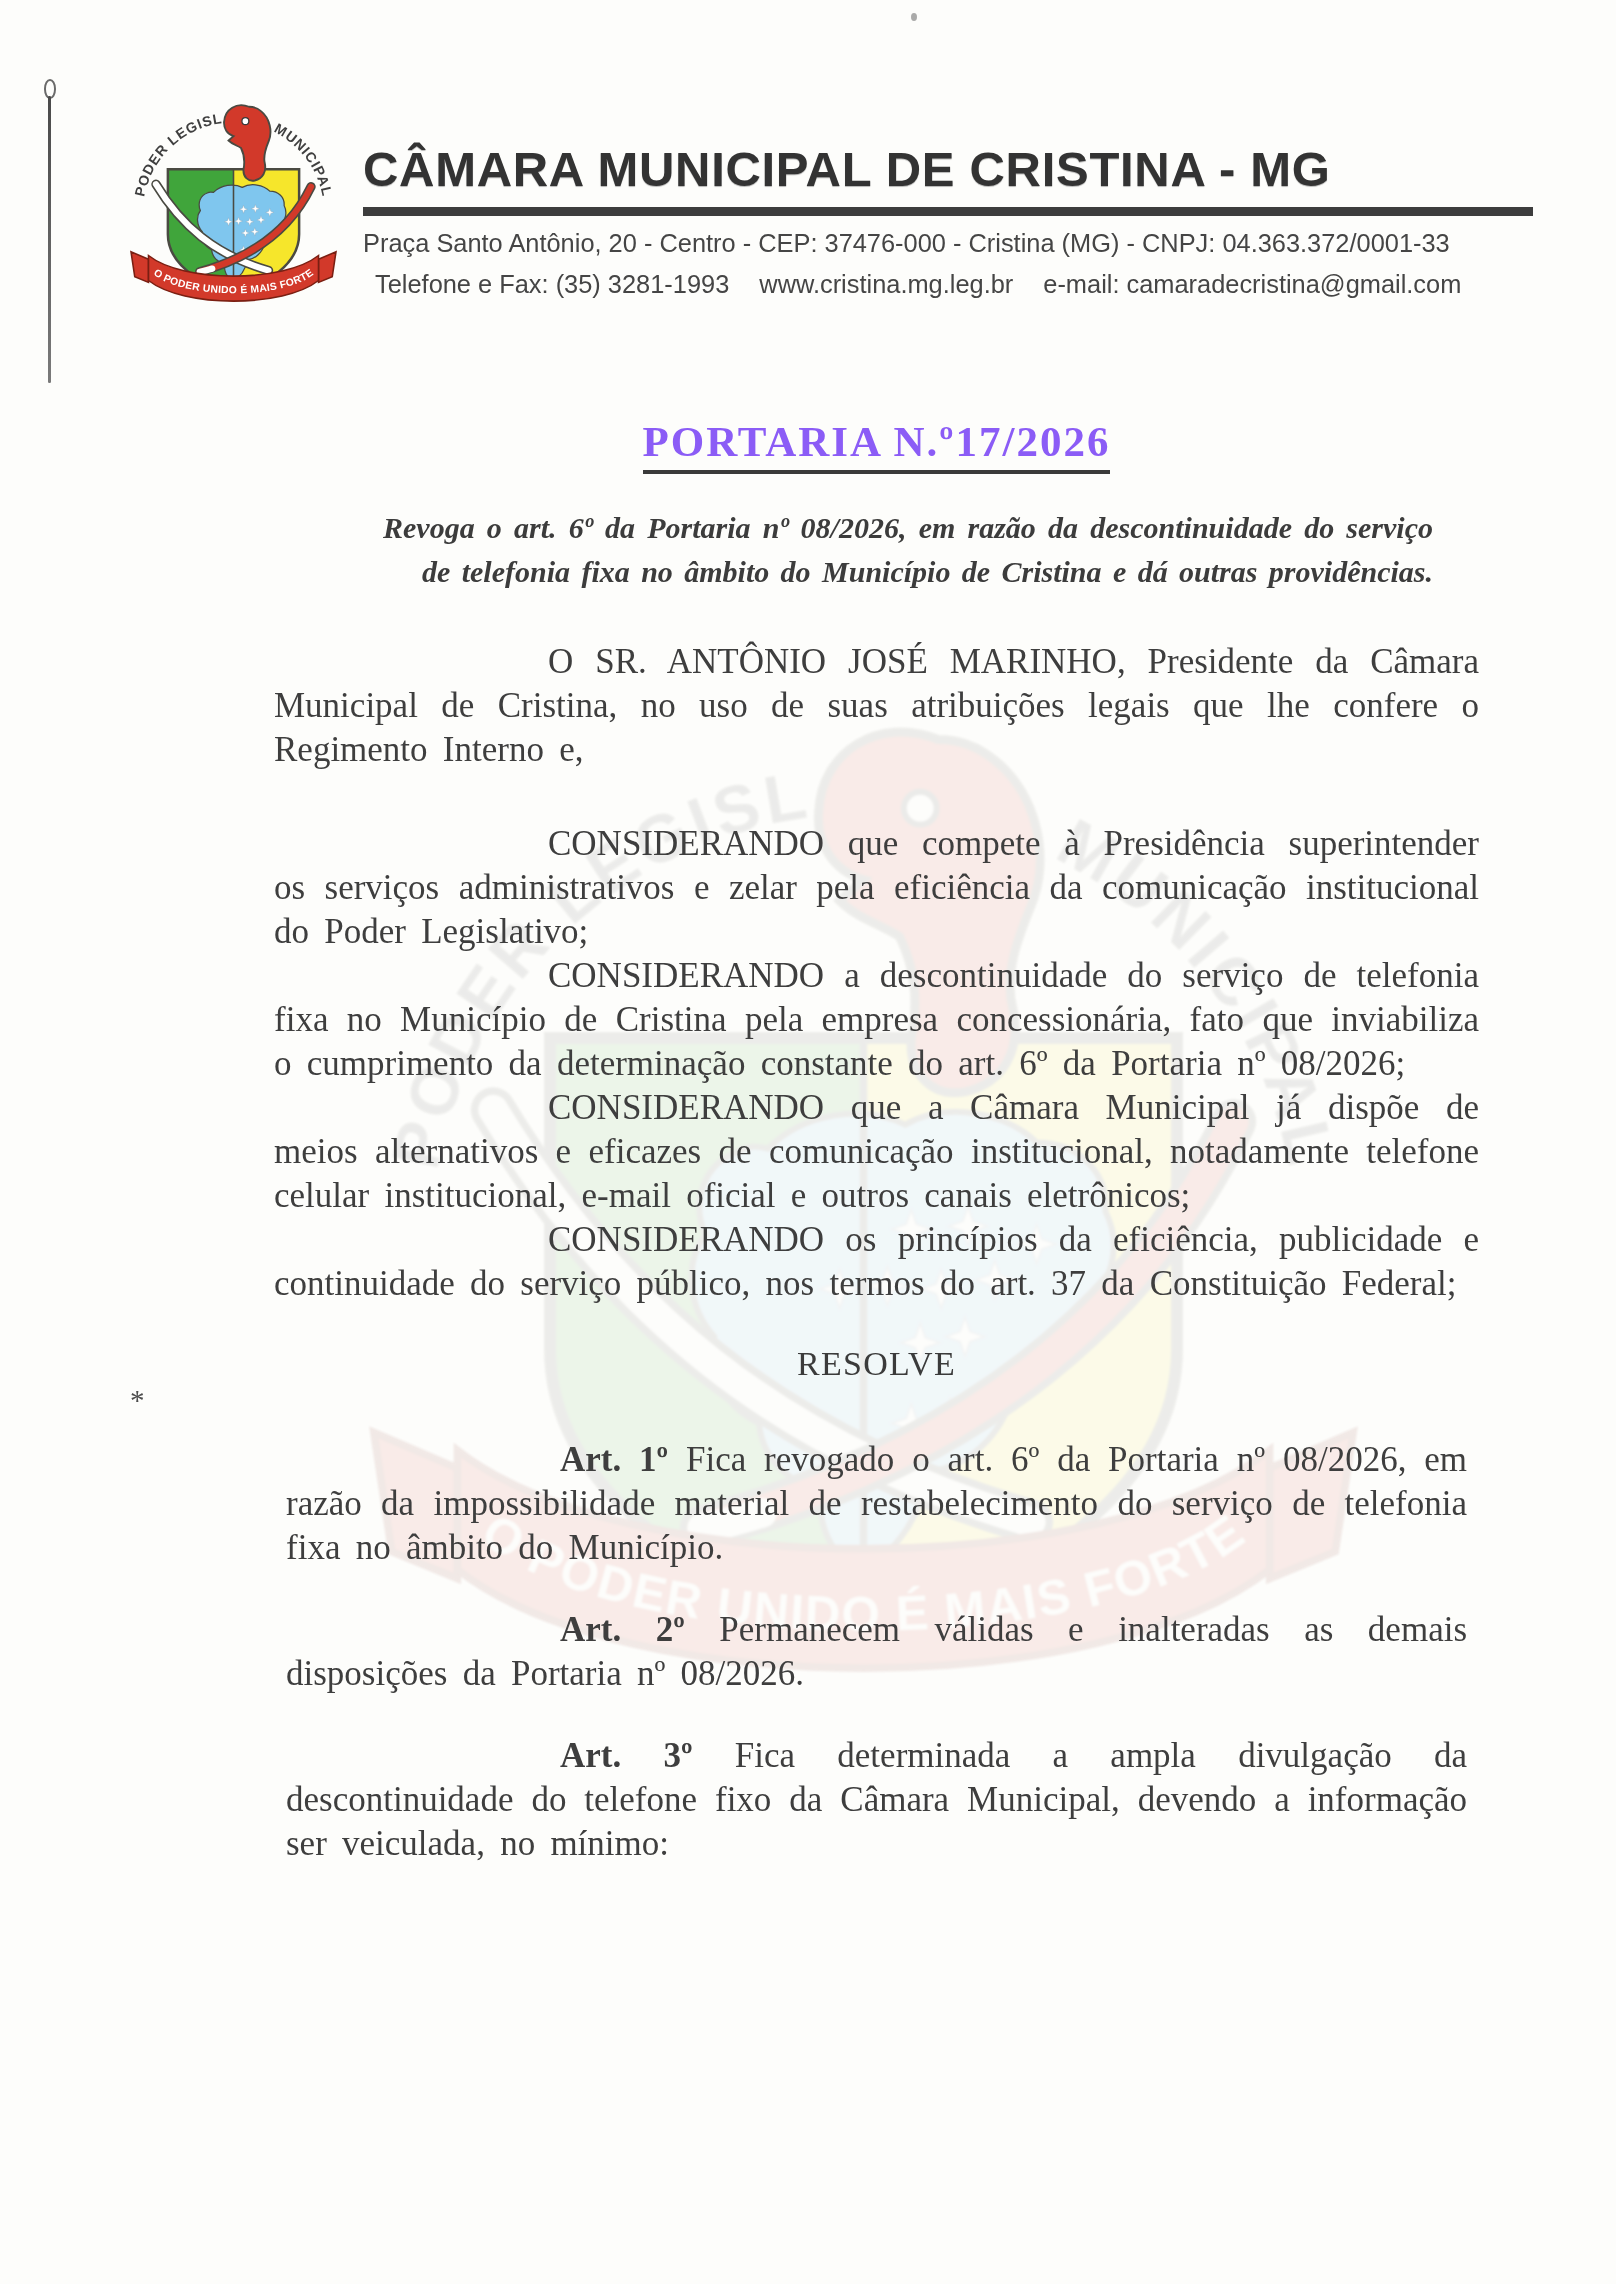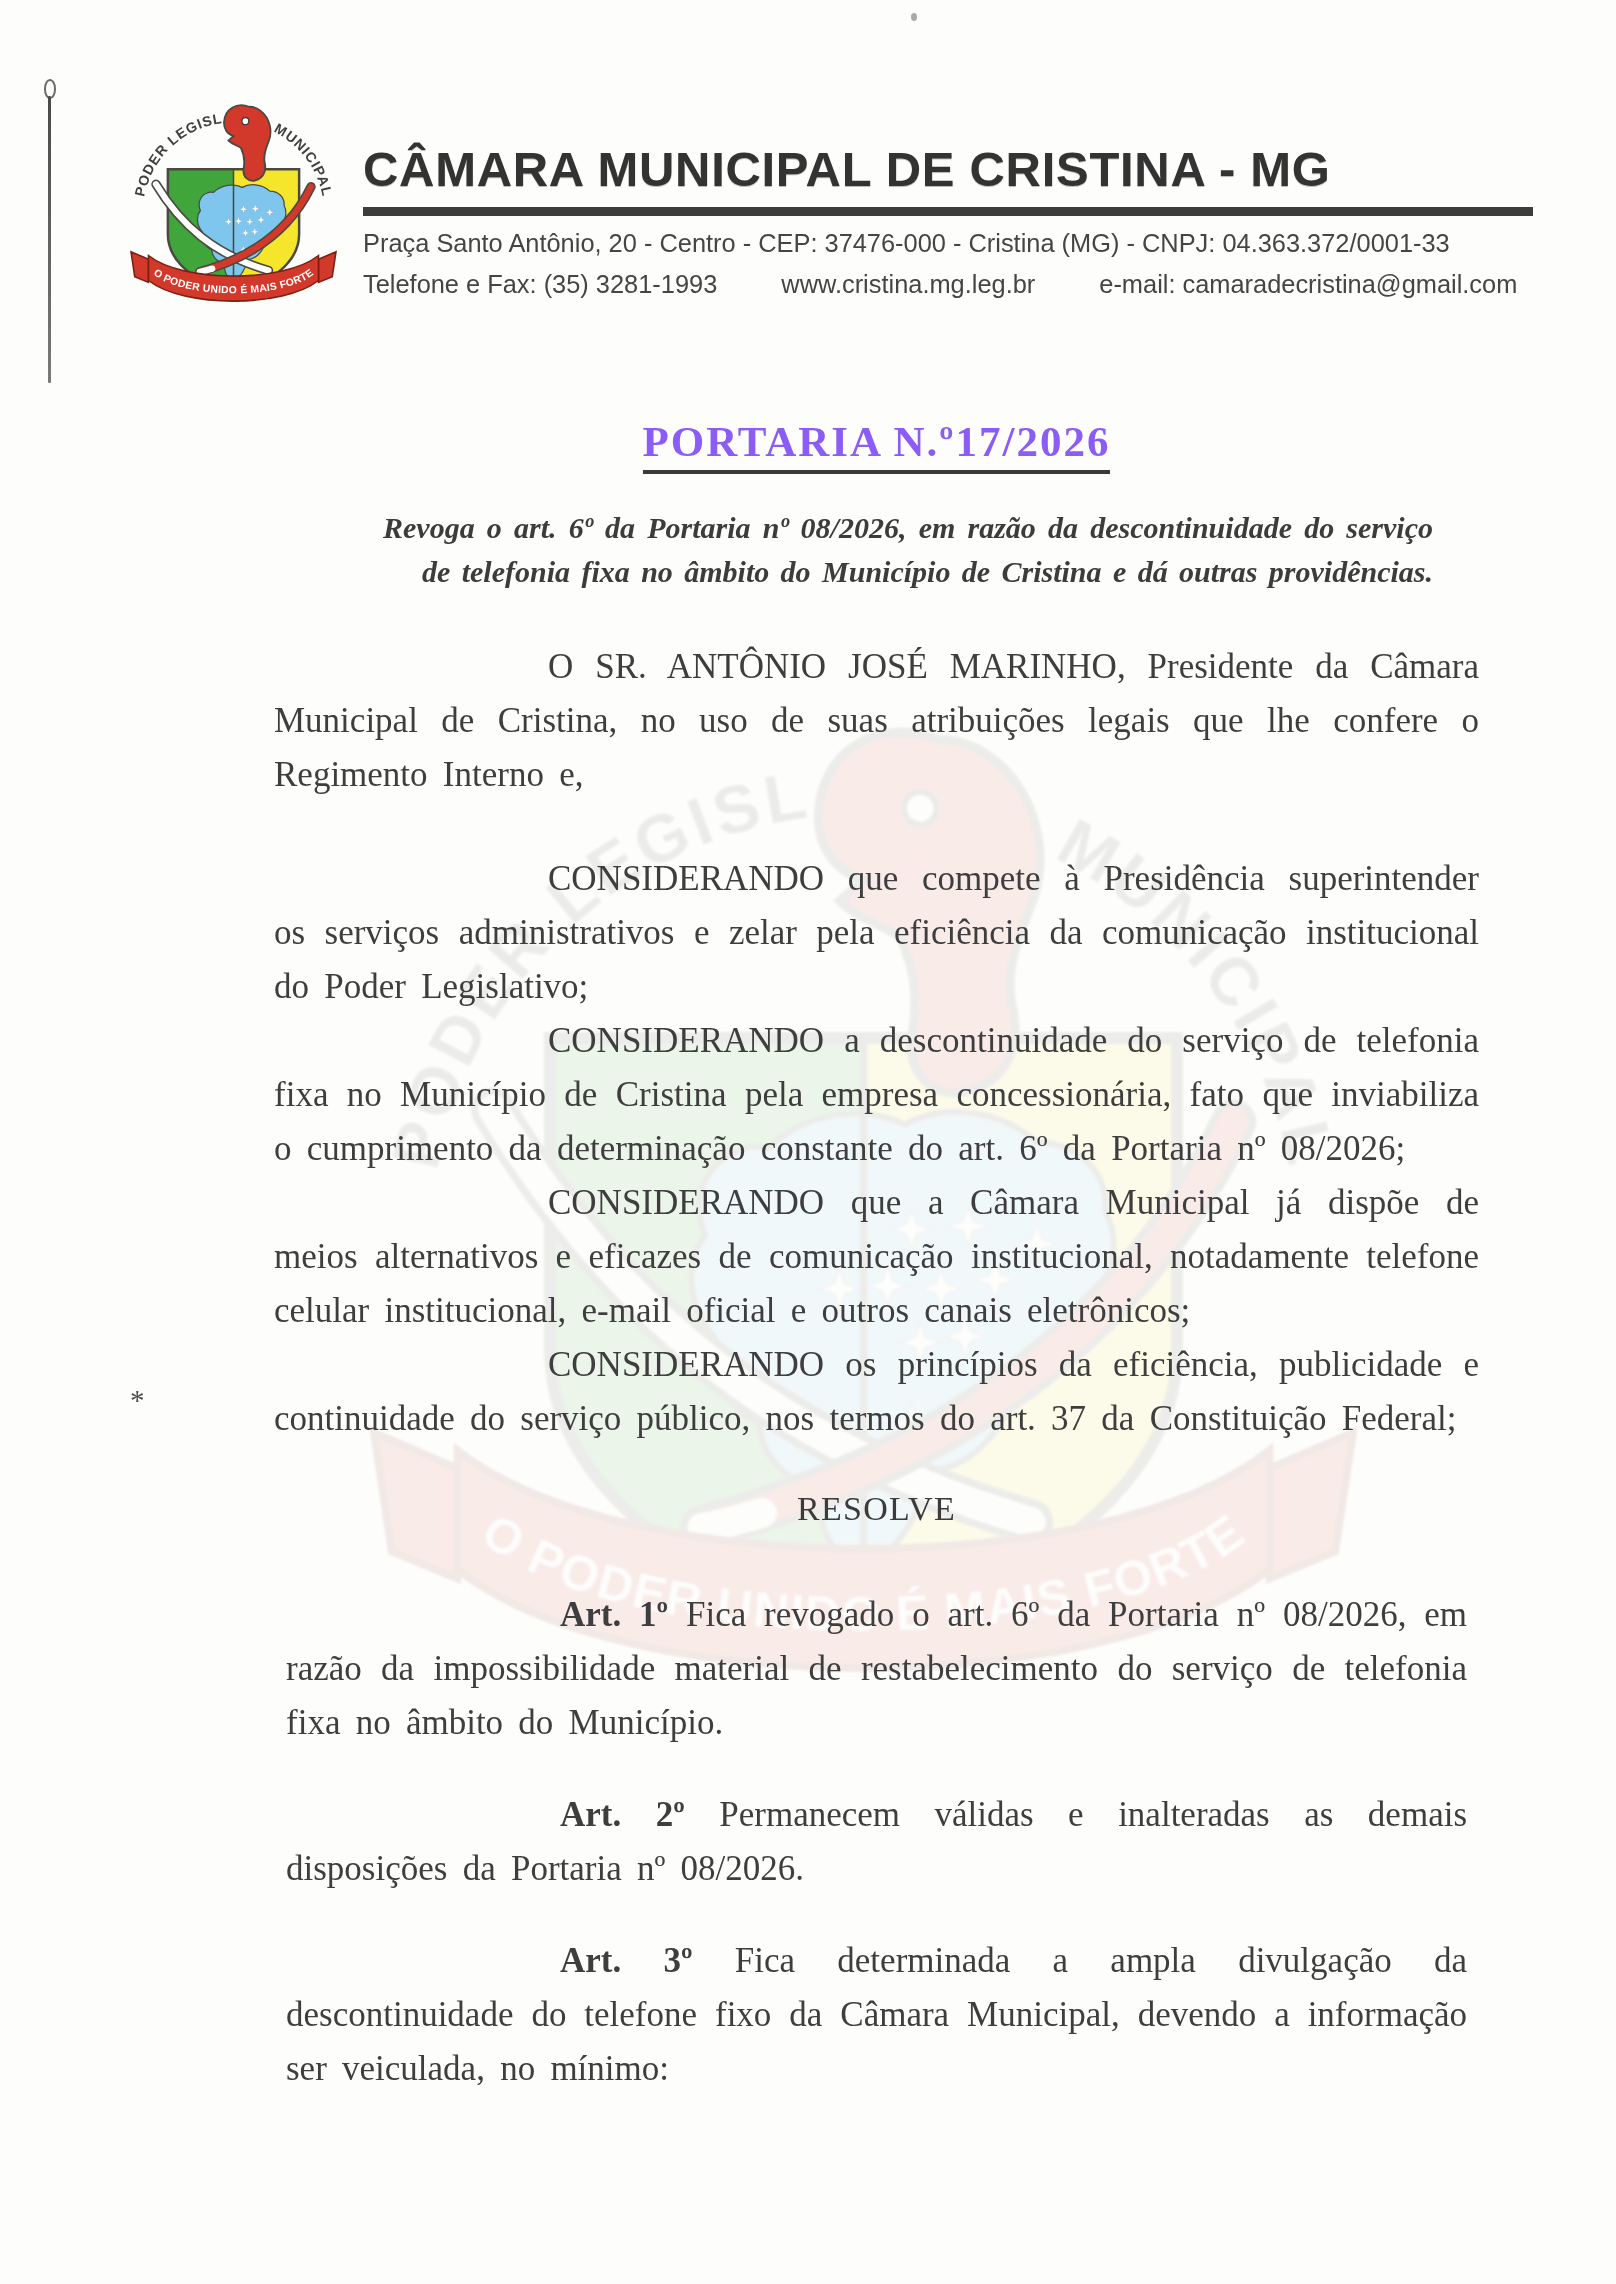--- a/index.html
+++ b/index.html
@@ -21,34 +21,34 @@
   .logo{width:225px;height:263px;flex:0 0 auto;}
   .lh-text{margin-left:17px;margin-top:77px;flex:1 1 auto;min-width:0;}
   .org-name{
     margin:0;font-family:"Liberation Sans",sans-serif;font-weight:bold;
     font-size:49px;letter-spacing:0.7px;color:#333;white-space:nowrap;
     text-shadow:0 0.7px 0.7px rgba(60,60,60,.35);
   }
   .lh-rule{height:8.5px;background:#3d3d3d;margin:10.4px 0 13px;}
   .org-address{margin:0 0 11.7px;font-family:"Liberation Sans",sans-serif;
     font-size:25.4px;color:#454545;white-space:nowrap;}
-  .org-contact{margin:0;font-family:"Liberation Sans",sans-serif;font-size:25.4px;
-    color:#454545;display:flex;gap:64px;white-space:nowrap;}
+  .org-contact{margin:12px;font-family:"Liberation Sans",sans-serif;font-size:25.4px;
+    color:#454545;display:flex;gap:30px;white-space:nowrap;}
   
   .watermark{position:absolute;left:326px;top:534px;width:1075px;height:1259px;
     opacity:.085;filter:blur(1px);pointer-events:none;}
   
   .doc{position:absolute;left:274px;top:417px;width:1205px;}
   .doc-title{margin:0;text-align:center;font-size:43px;font-weight:bold;
     letter-spacing:2px;color:#8b5cf6;}
   .doc-title .u{border-bottom:4.6px solid #3a3a3a;padding-bottom:5.2px;}
   .epigraph{margin:40px 0 0 109px;width:1050px;font-size:30px;line-height:44px;
     font-weight:bold;font-style:italic;color:#3c3c3c;
     text-align:justify;text-align-last:right;word-spacing:3.9px;}
-  .p-body{margin:0;font-size:35px;line-height:54px;color:#3e3e3e;
+  .p-body{margin:0;font-size:35px;line-height:44px;color:#3e3e3e;
     text-align:justify;text-indent:274px;word-spacing:6.5px;}
   .intro{margin-top:46px;margin-bottom:50px;}
   .resolve{margin:36px 0 52px;text-align:center;text-indent:0;font-size:34px;
     letter-spacing:1.3px;color:#3b3b3b;}
   .article{margin:0 12px 38px;}
   .article .lead{font-weight:bold;}
   
   .arc-text{font-family:"Liberation Sans",sans-serif;font-weight:bold;
     font-size:22.5px;letter-spacing:1.5px;fill:#3f3f3f;}
   .ribbon-text{font-family:"Liberation Sans",sans-serif;font-weight:bold;

